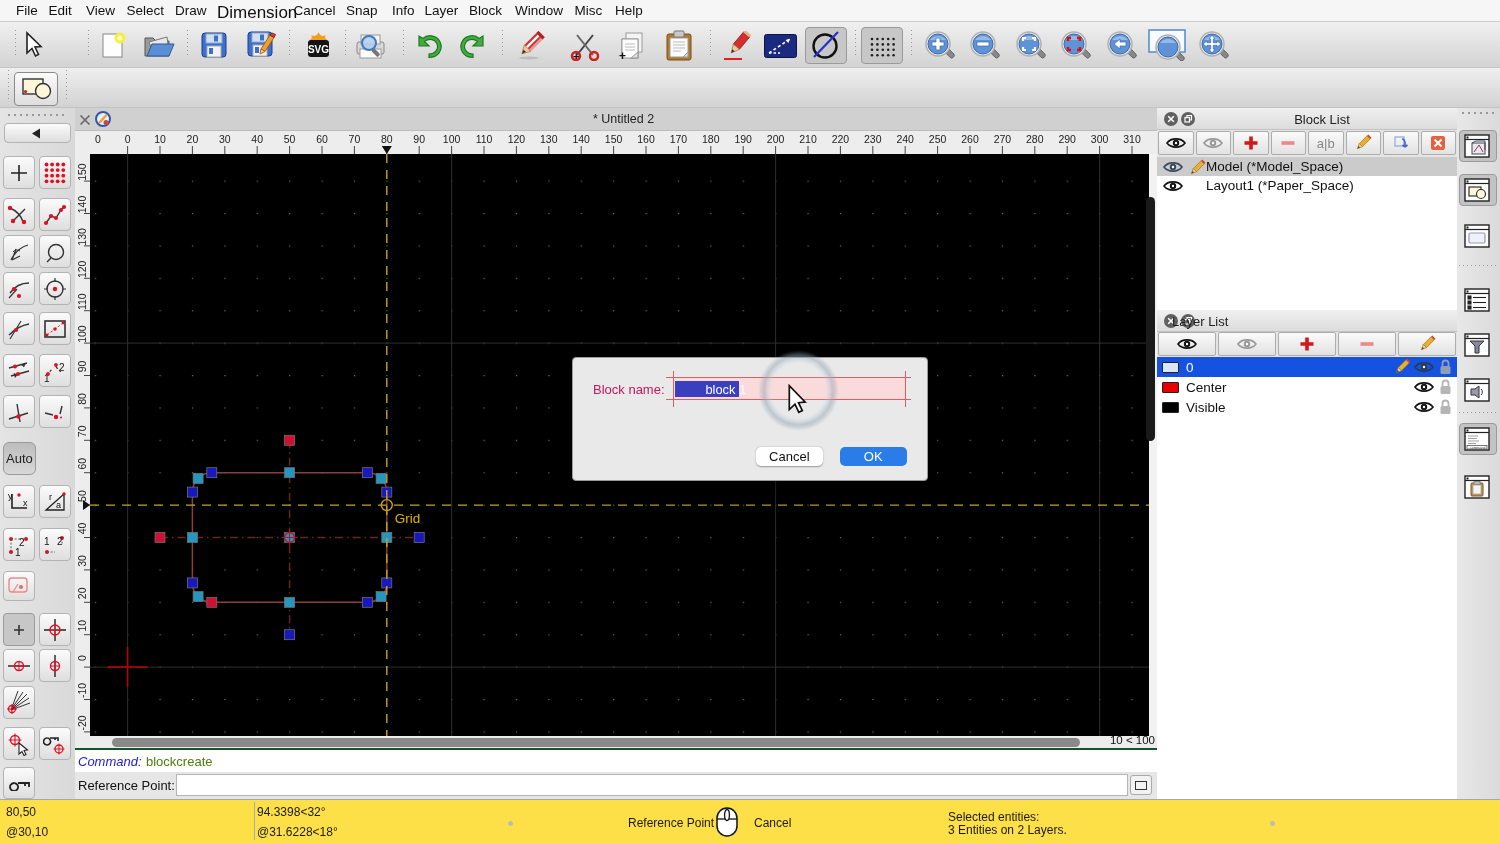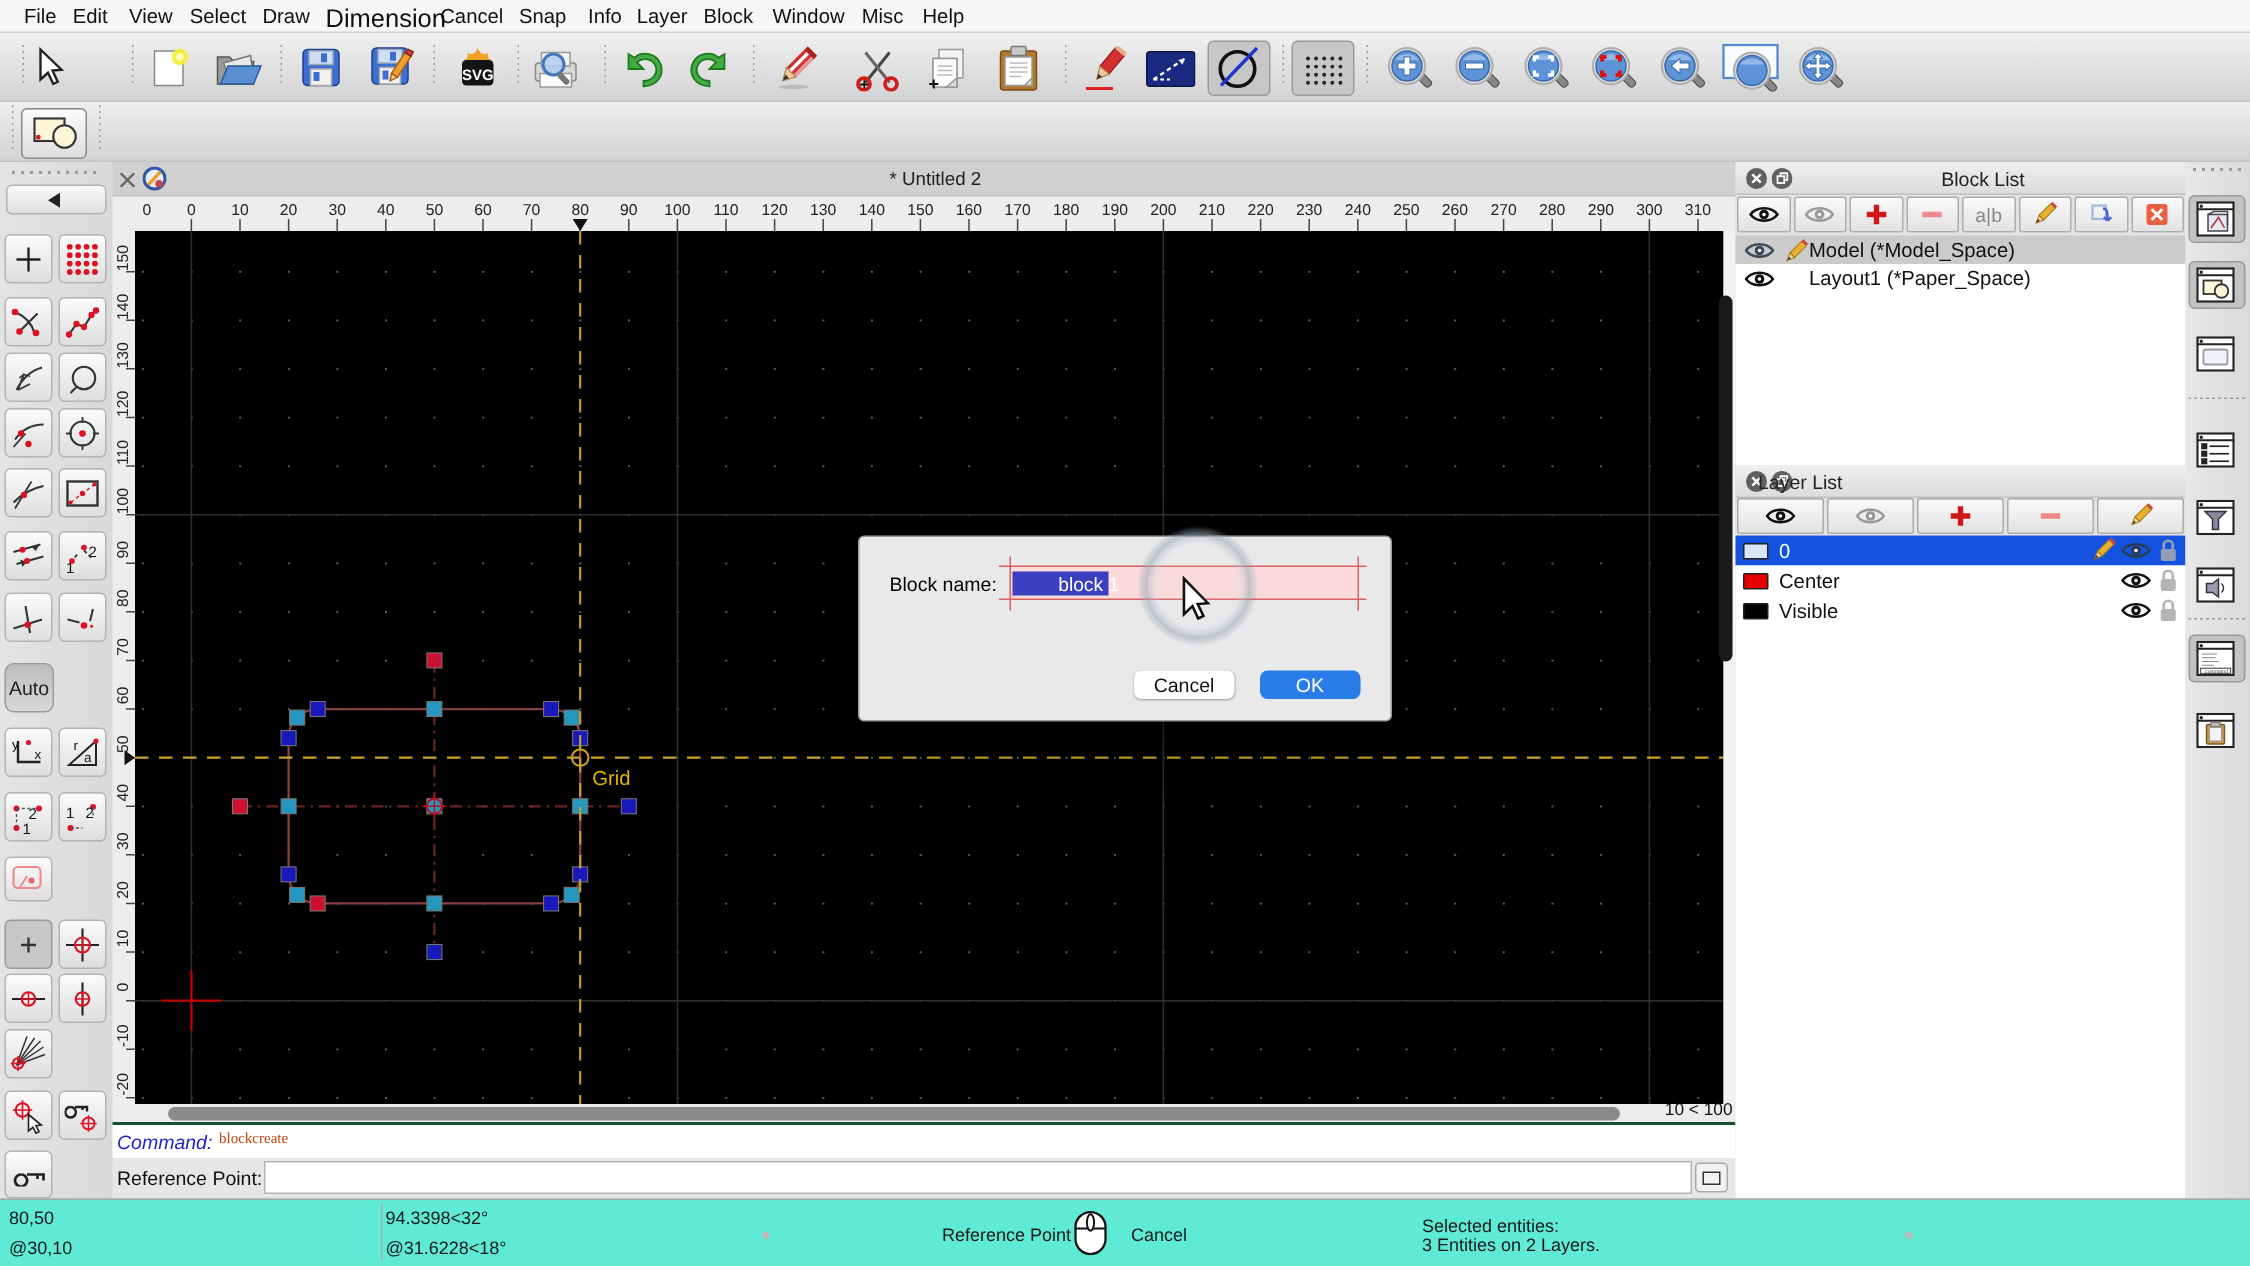--- a/index.html
+++ b/index.html
@@ -662,21 +662,21 @@
     <circle cx="296.8" cy="351.1" r="5.5" fill="none" stroke="#c9a227" stroke-width="1.4"></circle>
     <text x="304.8" y="369.1" font-size="13.5" fill="#e0b400" font-family="Liberation Sans">Grid</text>
   </svg>
 <div class="abs" style="left:1149px;top:154px;width:8px;height:582px;background:#f2f2f2;"></div>
 <div class="abs" style="left:1146px;top:197px;width:9px;height:244px;background:#1a1a1a;border-radius:4.5px;"></div>
 <div class="abs" style="left:75px;top:736px;width:1082px;height:12px;background:#ececec;"></div>
 <div class="abs" style="left:112px;top:737.5px;width:968px;height:9px;background:#8a8a8a;border-radius:4.5px;"></div>
 <div class="abs" style="left:1098px;top:734px;width:57px;height:13px;font-size:11.5px;color:#111;text-align:right;">10 &lt; 100</div>
 <div class="abs" style="left:75px;top:748px;width:1082px;height:24px;background:#fff;border-top:2px solid #14532d;">
 <span class="abs" style="left:3px;top:4px;font-size:13px;color:#2222cc;font-style:italic;">Command:</span>
-<span class="abs" style="left:71px;top:4px;font-size:10px;color:#c2410c;font-family:Liberation Serif, serif;">blockcreate</span>
+<span class="abs" style="left:71px;top:4px;font-size:13px;color:#4d7c0f;">blockcreate</span>
 </div>
 <div class="abs" style="left:75px;top:772px;width:1082px;height:27px;background:#e6e6e6;">
 <span class="abs" style="left:3px;top:6px;font-size:13px;color:#111;">Reference Point:</span>
 <div class="abs" style="left:101px;top:2px;width:952px;height:22px;background:#fff;border:1px solid #b5b5b5;"></div>
 <div class="abs" style="left:1055px;top:3px;width:22px;height:20px;border:1px solid #aaa;border-radius:3px;background:#f2f2f2;">
       <div class="abs" style="left:4px;top:5px;width:12px;height:9px;border:1.5px solid #333;"></div>
     </div>
 </div>
 <div class="abs" style="left:1157px;top:108px;width:300px;height:22px;background:linear-gradient(#f0f0f0,#dcdcdc);border-bottom:1px solid #c2c2c2;">
     <svg class="abs" style="left:7px;top:4px" width="14" height="14" viewBox="0 0 14 14">
@@ -961,40 +961,40 @@
       <rect x="1" y="1" width="24" height="22" fill="#fff" stroke="#222" stroke-width="1.4"></rect>
       <line x1="1" y1="5.5" x2="25" y2="5.5" stroke="#222" stroke-width="1.2"></line>
       <rect x="2.5" y="2.5" width="2" height="2" fill="#222"></rect>
       <rect x="7" y="8" width="12" height="13" rx="1" fill="#c89858" stroke="#7a5a20" stroke-width="1"></rect>
       <rect x="10" y="6.5" width="6" height="3" fill="#bbb" stroke="#777" stroke-width="0.8"></rect>
       <rect x="9" y="10" width="8" height="9" fill="#f4f4f4" stroke="#999" stroke-width="0.7"></rect>
     </svg>
   </div>
 <div class="abs" style="left:1459px;top:265px;width:38px;height:1px;background-image:repeating-linear-gradient(90deg,#999 0 1.5px,transparent 1.5px 4px);"></div>
 <div class="abs" style="left:1459px;top:412px;width:38px;height:1px;background-image:repeating-linear-gradient(90deg,#999 0 1.5px,transparent 1.5px 4px);"></div>
-<div class="abs" style="left:0;top:799px;width:1500px;height:45px;background:#5eead4;border-top:1px solid #a8a8a8;">
+<div class="abs" style="left:0;top:799px;width:1500px;height:45px;background:#fde047;border-top:1px solid #a8a8a8;">
 <span class="abs" style="left:6px;top:5px;font-size:12px;color:#1a1a1a;">80,50</span>
 <span class="abs" style="left:6px;top:25px;font-size:12px;color:#1a1a1a;">@30,10</span>
 <div class="abs" style="left:254px;top:2px;width:1px;height:38px;background:#aaa;"></div>
 <span class="abs" style="left:257px;top:5px;font-size:12px;color:#1a1a1a;">94.3398&lt;32°</span>
 <span class="abs" style="left:257px;top:25px;font-size:12px;color:#1a1a1a;">@31.6228&lt;18°</span>
 <span class="abs" style="left:628px;top:16px;font-size:12px;color:#1a1a1a;">Reference Point</span>
 <svg class="abs" style="left:716px;top:7px" width="22" height="30" viewBox="0 0 22 30">
       <rect x="1" y="1" width="20" height="28" rx="10" fill="#fff" stroke="#111" stroke-width="1.5"></rect>
       <line x1="1" y1="12" x2="21" y2="12" stroke="#111" stroke-width="1.3"></line>
       <ellipse cx="11" cy="8" rx="2.4" ry="5.5" fill="#fff" stroke="#111" stroke-width="1.3"></ellipse>
     </svg>
 <span class="abs" style="left:754px;top:16px;font-size:12px;color:#1a1a1a;">Cancel</span>
 <span class="abs" style="left:948px;top:10px;font-size:12px;color:#1a1a1a;">Selected entities:</span>
 <span class="abs" style="left:948px;top:23px;font-size:12px;color:#1a1a1a;">3 Entities on 2 Layers.</span>
 <div class="abs" style="left:508px;top:21px;width:5px;height:5px;border-radius:50%;background:#bbb;"></div>
 <div class="abs" style="left:1270px;top:21px;width:5px;height:5px;border-radius:50%;background:#bbb;"></div>
 </div>
 <div class="abs" style="left:572px;top:357px;width:356px;height:124px;background:#e9e9e9;border:1px solid #9a9a9a;border-radius:4px;box-shadow:0 10px 28px rgba(0,0,0,0.5);"></div>
-<span class="abs" style="left:593px;top:382px;font-size:13px;color:#000000;">Block name:</span>
+<span class="abs" style="left:593px;top:382px;font-size:13px;color:#be185d;">Block name:</span>
 <div class="abs" style="left:673.7px;top:377.8px;width:231.1px;height:21.6px;background:#fadada;"></div>
 <div class="abs" style="left:665.5px;top:377.3px;width:245.5px;height:1px;background:#d96060;"></div>
 <div class="abs" style="left:665.5px;top:398.9px;width:245.5px;height:1px;background:#d96060;"></div>
 <div class="abs" style="left:673.4px;top:370.6px;width:1px;height:36px;background:#d96060;"></div>
 <div class="abs" style="left:904.5px;top:370.6px;width:1px;height:36px;background:#d96060;"></div>
 <div class="abs" style="left:675.2px;top:381.2px;width:64px;height:15.4px;background:#3a3fbf;"></div>
 <span class="abs" style="left:677.5px;top:382.3px;font-size:12.8px;color:#fff;padding-left:28px;">block 1</span>
 <div class="abs" style="left:756px;top:446.7px;width:66.7px;height:19.2px;background:#fff;border-radius:5px;box-shadow:0 0.5px 1.5px rgba(0,0,0,0.35);text-align:center;"><span style="font-size:13px;color:#111;line-height:19px;">Cancel</span></div>
 <div class="abs" style="left:840px;top:446.7px;width:66.5px;height:19.2px;background:#2a7ce8;border-radius:5px;text-align:center;"><span style="font-size:13px;color:#fff;line-height:19px;">OK</span></div>
 <svg class="abs" style="left:744px;top:336px" width="118" height="118" viewBox="0 0 118 118">

